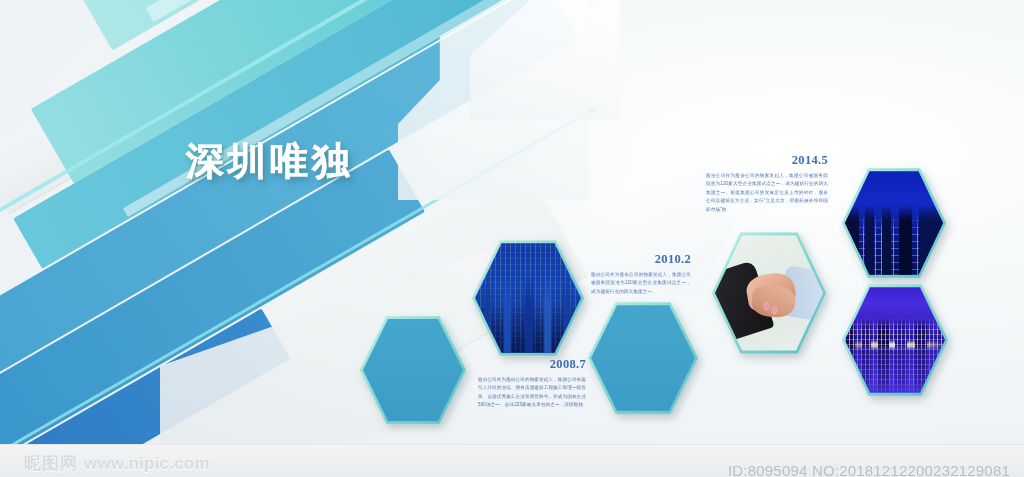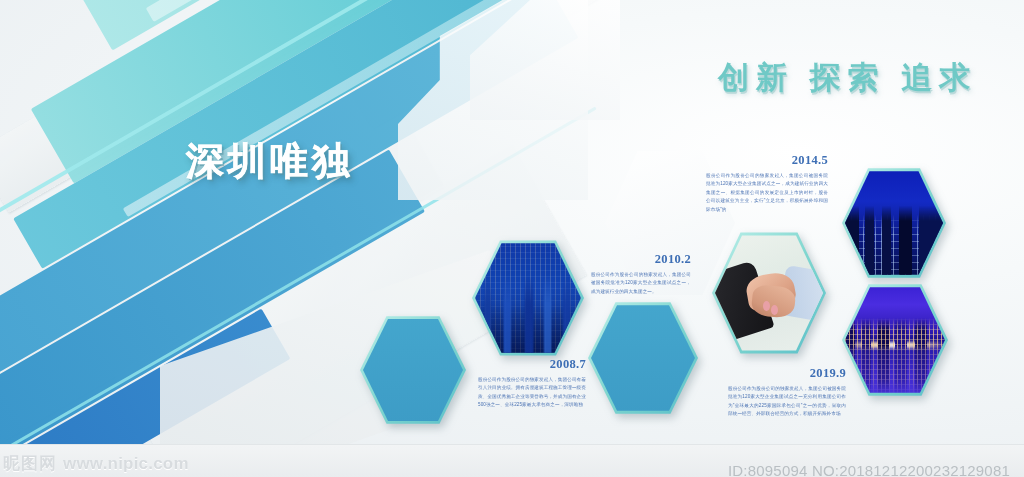--- a/index.html
+++ b/index.html
@@ -137,21 +137,21 @@
   .blk{position:absolute;color:#4b76b8;}
   .blk .yr{font-size:12.5px;font-weight:bold;color:#3e6fb5;text-align:right;
            letter-spacing:.3px;margin-bottom:4px;font-family:"Liberation Serif",serif;}
   .blk .bd{font-size:4.6px;line-height:1.85;color:#4a72b3;text-align:justify;
            letter-spacing:.1px;}
 
   
   #footer{position:absolute;left:0;top:444px;width:1024px;height:33px;
           background:linear-gradient(180deg,#f2f4f5,#e9ecee);
           border-top:1px solid #e2e6e8;}
-  #wm{position:absolute;left:3px;top:7px;display:flex;align-items:center;gap:6px;}
+  #wm{position:absolute;left:24px;top:7px;display:flex;align-items:center;gap:6px;}
   #wm .cn{font-size:17px;font-weight:bold;color:#d8dcdf;letter-spacing:1px;
           text-shadow:0 1px 0 #ffffff;}
   #wm .url{font-size:17px;font-weight:bold;color:#d8dcdf;letter-spacing:.2px;
            text-shadow:0 1px 0 #ffffff;}
   #idtag{position:absolute;right:14px;top:9px;font-size:15px;color:#b9bfc3;
          letter-spacing:.2px;margin-top:8px;}
 </style>
 </head>
 <body>
 
@@ -199,21 +199,20 @@
       <div style="position:absolute;left:470px;top:0;width:150px;height:120px;
                   background:linear-gradient(200deg,#ffffff,#f0f4f6);
                   clip-path:polygon(40% 0,100% 0,100% 100%,0 100%,0 46%);opacity:.8;"></div>
 
       <div style="position:absolute;left:605px;top:148px;width:130px;height:150px;
                   clip-path:polygon(25% 2%,75% 2%,100% 50%,75% 98%,25% 98%,0% 50%);
                   background:linear-gradient(160deg,#ffffff,#f1f5f7);opacity:.8;"></div>
     </div>
 
     <div id="main-title">深圳唯独</div>
-    <div id="sub-title">创新 探索 追求</div>
 
     <div class="hexwrap" style="left:360px;top:314px;width:106px;height:112px;">
       <div class="hex-ring"></div>
       <div class="hex-inner hex-solid"></div>
     </div>
 
     <div class="hexwrap" style="left:472px;top:238px;width:112px;height:120px;">
       <div class="hex-ring"></div>
       <div class="hex-inner">
         <div class="img-city-blue"></div>
@@ -266,24 +265,20 @@
     <div class="blk" style="left:591px;top:252px;width:100px;">
       <div class="yr">2010.2</div>
       <div class="bd">股份公司作为股份公司的独家发起人，集团公司被国务院批准为120家大型企业集团试点之一，成为建筑行业的四大集团之一。</div>
     </div>
 
     <div class="blk" style="left:706px;top:153px;width:122px;">
       <div class="yr">2014.5</div>
       <div class="bd">股份公司作为股份公司的独家发起人，集团公司被国务院批准为120家大型企业集团试点之一，成为建筑行业的四大集团之一、根据集团公司的发展定位及上市的时针，股份公司以建筑业为主业，实行"立足北京，积极拓展外埠和国际市场"的</div>
     </div>
 
-    <div class="blk" style="left:728px;top:366px;width:118px;">
-      <div class="yr">2019.9</div>
-      <div class="bd">股份公司作为股份公司的独家发起人，集团公司被国务院批准为120家大型企业集团试点之一充分利用集团公司作为"全球最大的225家国际承包公司"之一的优势，采取内部统一经营、外部联合经营的方式，积极开拓海外市场</div>
-    </div>
 
   </div>
 
   <div id="footer">
     <div id="wm">
       <span class="cn">昵图网</span>
       <span class="url">www.nipic.com</span>
     </div>
     <div id="idtag">ID:8095094 NO:20181212200232129081</div>
   </div>

